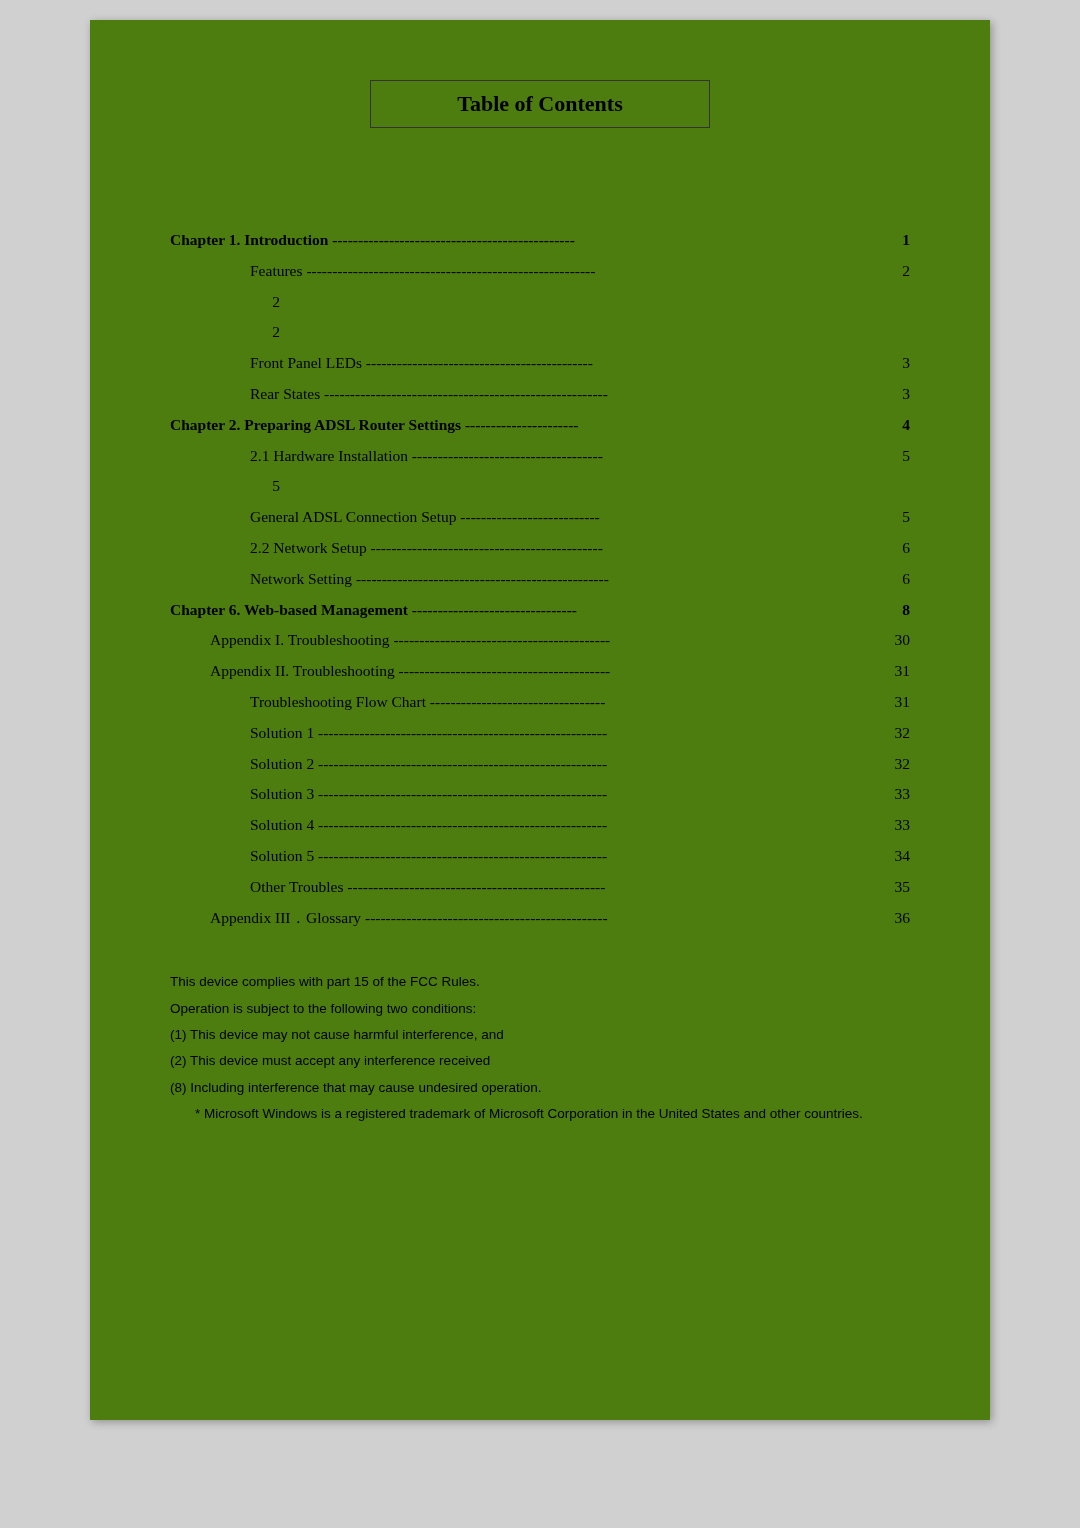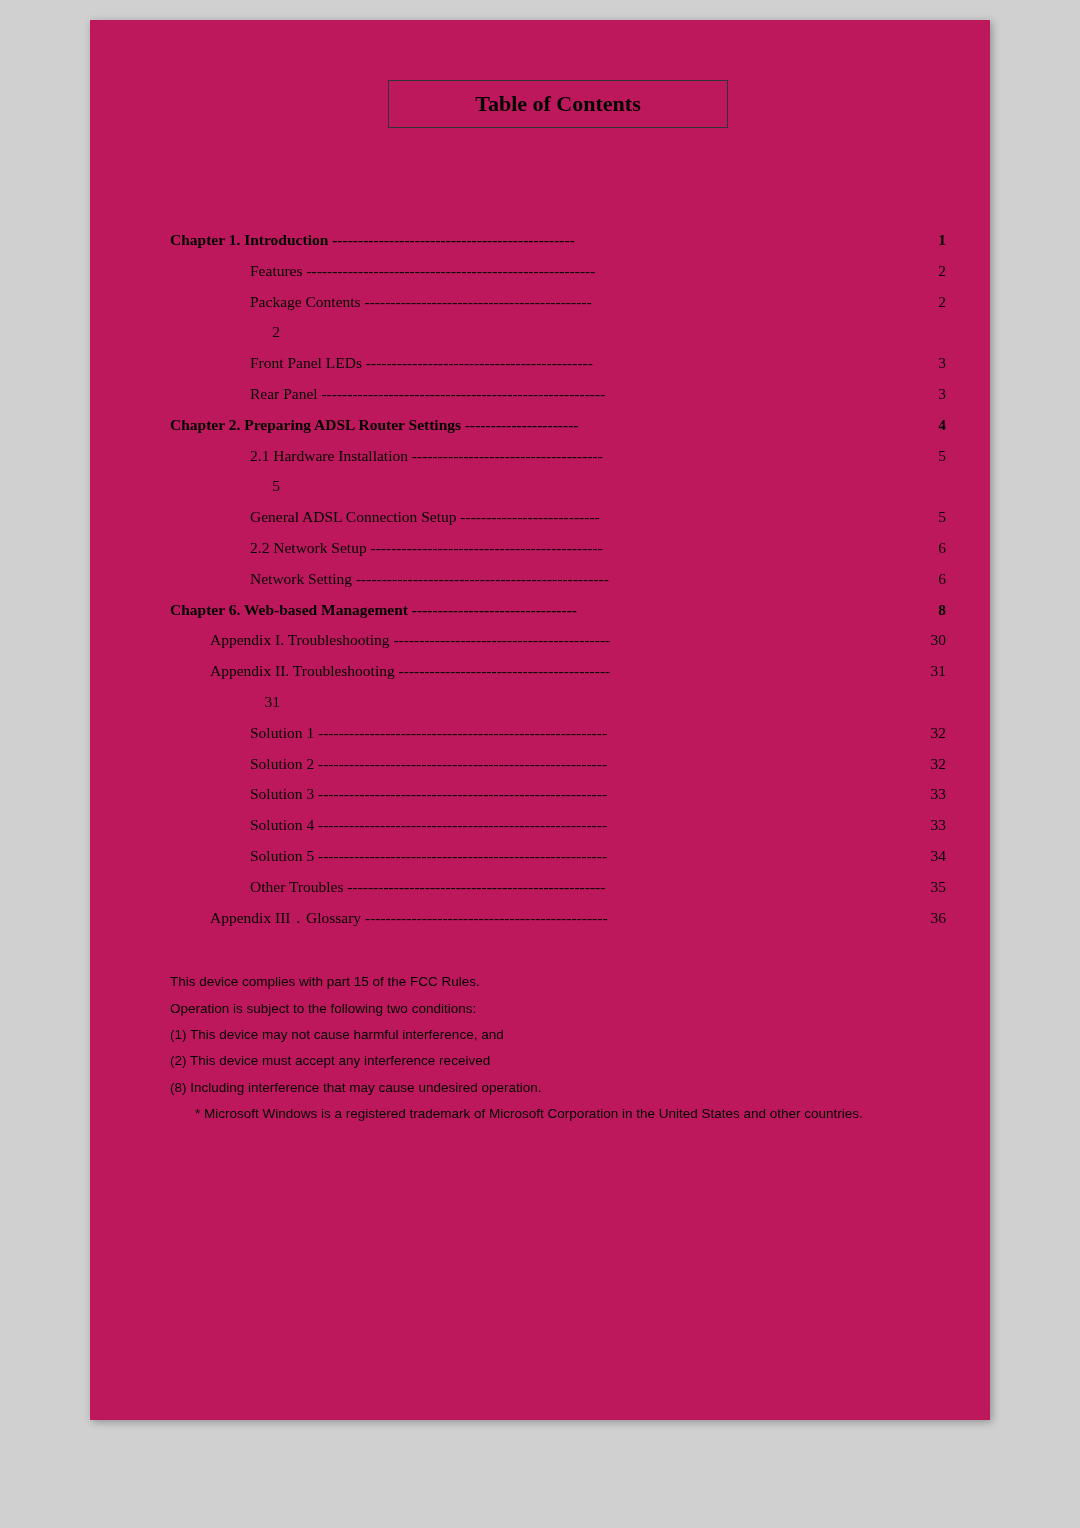--- a/index.html
+++ b/index.html
@@ -12,24 +12,24 @@
       background: #d0d0d0;
       display: flex;
       justify-content: center;
       align-items: flex-start;
       min-height: 100vh;
       padding: 20px;
       font-family: "Times New Roman", Times, serif;
     }
 
     .page {
-      background: #be185d;
+      background: #4d7c0f;
       width: 900px;
       min-height: 1400px;
-      padding: 60px 44px 60px 80px;
+      padding: 60px 80px 60px 80px;
       box-shadow: 2px 2px 8px rgba(0,0,0,0.3);
       position: relative;
     }
 
     .title-box {
       border: 1.5px solid #333;
       display: inline-block;
       padding: 10px 40px;
       margin: 0 auto 50px auto;
       display: flex;
@@ -117,32 +117,31 @@
   <div class="toc-container">
   <div class="toc-row chapter">
         <span class="toc-label">Chapter 1. Introduction -----------------------------------------------</span>
         <span class="toc-page">1</span>
       </div>
       <div class="toc-row sub">
         <span class="toc-label">Features --------------------------------------------------------</span>
         <span class="toc-page">2</span>
       </div>
       <div class="toc-row sub">
-        <span class="toc-label">Package Contents --------------------------------------------</span>
         <span class="toc-page">2</span>
       </div>
       <div class="toc-row sub">
         <span class="toc-page">2</span>
       </div>
       <div class="toc-row sub">
         <span class="toc-label">Front Panel LEDs --------------------------------------------</span>
         <span class="toc-page">3</span>
       </div>
       <div class="toc-row sub">
-        <span class="toc-label">Rear Panel -------------------------------------------------------</span>
+        <span class="toc-label">Rear States -------------------------------------------------------</span>
         <span class="toc-page">3</span>
       </div>
       <div class="toc-row chapter">
         <span class="toc-label">Chapter 2. Preparing ADSL Router Settings ----------------------</span>
         <span class="toc-page">4</span>
       </div>
       <div class="toc-row sub">
         <span class="toc-label">2.1 Hardware Installation -------------------------------------</span>
         <span class="toc-page">5</span>
       </div>
@@ -167,20 +166,21 @@
       </div>
       <div class="toc-row sub2">
         <span class="toc-label">Appendix I. Troubleshooting ------------------------------------------</span>
         <span class="toc-page">30</span>
       </div>
       <div class="toc-row sub2">
         <span class="toc-label">Appendix II. Troubleshooting -----------------------------------------</span>
         <span class="toc-page">31</span>
       </div>
       <div class="toc-row sub">
+        <span class="toc-label">Troubleshooting Flow Chart ----------------------------------</span>
         <span class="toc-page">31</span>
       </div>
       <div class="toc-row sub">
         <span class="toc-label">Solution 1 --------------------------------------------------------</span>
         <span class="toc-page">32</span>
       </div>
       <div class="toc-row sub">
         <span class="toc-label">Solution 2 --------------------------------------------------------</span>
         <span class="toc-page">32</span>
       </div>

